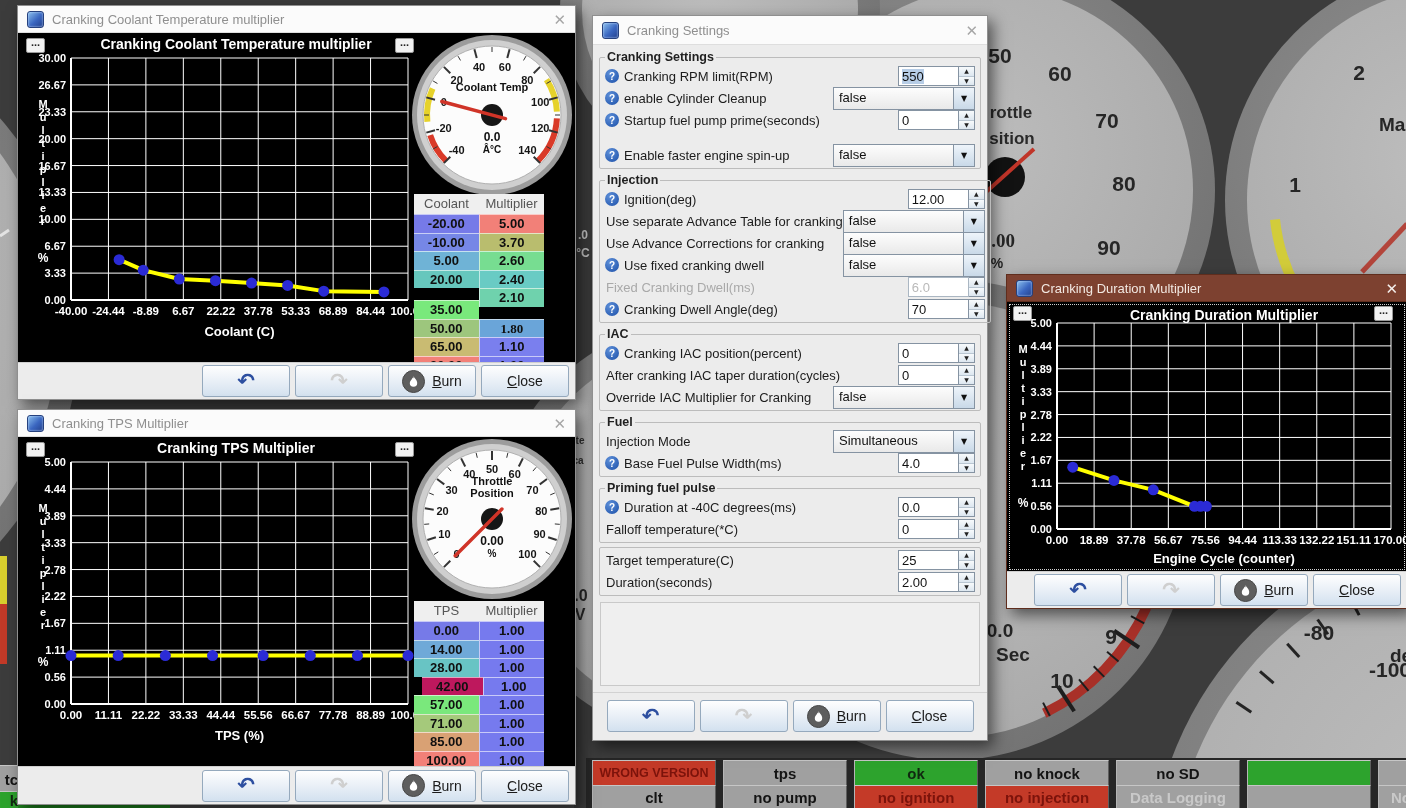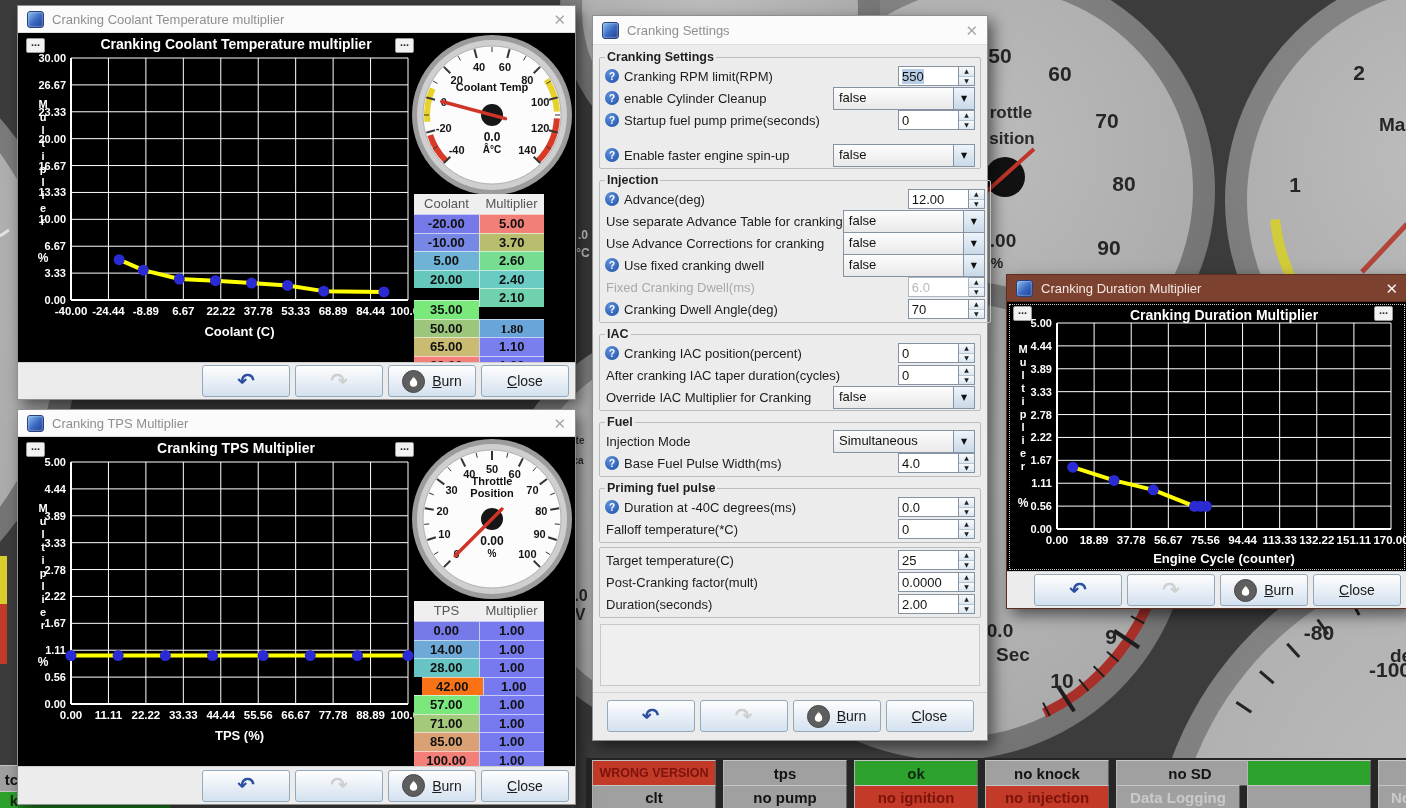--- a/index.html
+++ b/index.html
@@ -144,21 +144,21 @@
       <line x1="0" y1="236" x2="9" y2="230" stroke="#e4e4e4" stroke-width="3"></line>
     </svg>
   <div id="bgfrags">
       <div class="bgfrag f-num" style="left: 1000px; top: 56px;">50</div>
       <div class="bgfrag f-num" style="left: 1060px; top: 74px;">60</div>
       <div class="bgfrag f-num" style="left: 1107px; top: 121px;">70</div>
       <div class="bgfrag f-num" style="left: 1124px; top: 184px;">80</div>
       <div class="bgfrag f-num" style="left: 1109px; top: 248px;">90</div>
       <div class="bgfrag f-lbl" style="left: 1011px; top: 113px;">rottle</div>
       <div class="bgfrag f-lbl" style="left: 1012px; top: 139px;">sition</div>
-      <div class="bgfrag f-ro" style="left: 1003px; top: 241px;">.00</div>
+      <div class="bgfrag f-ro" style="left: 1003px; top: 241px; font-family: Liberation Serif, serif;">.00</div>
       <div class="bgfrag f-sm" style="left: 997px; top: 263px;">%</div>
       <div class="bgfrag f-num" style="left: 1359px; top: 73px;">2</div>
       <div class="bgfrag f-num" style="left: 1295px; top: 185px;">1</div>
       <div class="bgfrag f-lbl2" style="left: 1379px; top: 125px;">Mass</div>
       <div class="bgfrag f-num" style="left: 1111px; top: 637px;">9</div>
       <div class="bgfrag f-num" style="left: 1062px; top: 681px;">10</div>
       <div class="bgfrag f-ro" style="left: 1000px; top: 631px;">0.0</div>
       <div class="bgfrag f-ro" style="left: 1013px; top: 655px;">Sec</div>
       <div class="bgfrag f-num" style="left: 1319px; top: 633px;">-80</div>
       <div class="bgfrag f-num" style="left: 1365px; top: 670px; margin-left: 25px;">-100</div>
@@ -169,21 +169,21 @@
       <div class="bgfrag f-frag2" style="left: 580px; top: 615px;">V</div>
       <div class="bgfrag f-lt" style="left: 583px; top: 235px;">.0</div>
       <div class="bgfrag f-lt" style="left: 583px; top: 253px;">°C</div>
     </div>
   <div id="status-backing"></div>
   <div id="statusbar">
       <div class="statuscell st-warn" style="left: 592px; top: 760px; width: 122px; height: 24px;">WRONG VERSION</div>
       <div class="statuscell st-gray" style="left: 723px; top: 760px; width: 122px; height: 24px;">tps</div>
       <div class="statuscell st-green" style="left: 854px; top: 760px; width: 122px; height: 24px;">ok</div>
       <div class="statuscell st-gray" style="left: 985px; top: 760px; width: 122px; height: 24px;">no knock</div>
-      <div class="statuscell st-gray" style="left: 1116px; top: 760px; width: 122px; height: 24px; padding-left: 12px;">no SD</div>
+      <div class="statuscell st-gray" style="left: 1116px; top: 760px; width: 122px; height: 24px;">no SD</div>
       <div class="statuscell st-green" style="left: 1247px; top: 760px; width: 122px; height: 24px;"></div>
       <div class="statuscell st-gray" style="left: 1378px; top: 760px; width: 122px; height: 24px;"></div>
       <div class="statuscell st-gray" style="left: 592px; top: 785px; width: 122px; height: 23px;">clt</div>
       <div class="statuscell st-gray" style="left: 723px; top: 785px; width: 122px; height: 23px;">no pump</div>
       <div class="statuscell st-alarm" style="left: 854px; top: 785px; width: 122px; height: 23px;">no ignition</div>
       <div class="statuscell st-alarm" style="left: 985px; top: 785px; width: 122px; height: 23px;">no injection</div>
       <div class="statuscell st-dim" style="left: 1116px; top: 785px; width: 122px; height: 23px;">Data Logging</div>
       <div class="statuscell st-gray" style="left: 1247px; top: 785px; width: 122px; height: 23px;"></div>
       <div class="statuscell st-dimleft" style="left: 1378px; top: 785px; width: 122px; height: 23px;">Not</div>
       <div class="statuscell st-gray" style="left: -88px; top: 765px; width: 105px; height: 26px; justify-content: flex-end; padding-right: 2px;">tc</div>
@@ -499,21 +499,21 @@
           </div>
           <div class="trow">
             <div style="background: rgb(111, 169, 216);">14.00</div>
             <div style="background: rgb(118, 122, 238);">1.00</div>
           </div>
           <div class="trow">
             <div style="background: rgb(104, 196, 196);">28.00</div>
             <div style="background: rgb(118, 122, 238);">1.00</div>
           </div>
           <div class="trow">
-            <div style="background: #f97316; margin-left: 8px;">42.00</div>
+            <div style="background: #be185d; margin-left: 8px;">42.00</div>
             <div style="background: rgb(118, 122, 238);">1.00</div>
           </div>
           <div class="trow">
             <div style="background: rgb(122, 232, 124);">57.00</div>
             <div style="background: rgb(118, 122, 238);">1.00</div>
           </div>
           <div class="trow">
             <div style="background: rgb(165, 201, 123);">71.00</div>
             <div style="background: rgb(118, 122, 238);">1.00</div>
           </div>
@@ -596,21 +596,21 @@
             <div class="dd">
               <div class="val">false</div>
               <div class="btn">▼</div>
             </div>
           </div>
         </fieldset>
         <fieldset class="grp">
           <legend>Injection</legend>
           <div class="srow">
             <div class="help">?</div>
-            <span class="lbl">Advance(deg)</span>
+            <span class="lbl">Ignition(deg)</span>
             <div class="spin">
               <div class="val">12.00</div>
               <div class="sarr">
                 <div>▲</div>
                 <div>▼</div>
               </div>
             </div>
           </div>
           <div class="srow">
             <span class="lbl">Use separate Advance Table for cranking</span>
@@ -730,30 +730,20 @@
                 <div>▼</div>
               </div>
             </div>
           </div>
         </fieldset>
         <fieldset class="grp">
           <div class="srow">
             <span class="lbl">Target temperature(C)</span>
             <div class="spin">
               <div class="val">25</div>
-              <div class="sarr">
-                <div>▲</div>
-                <div>▼</div>
-              </div>
-            </div>
-          </div>
-          <div class="srow">
-            <span class="lbl">Post-Cranking factor(mult)</span>
-            <div class="spin">
-              <div class="val">0.0000</div>
               <div class="sarr">
                 <div>▲</div>
                 <div>▼</div>
               </div>
             </div>
           </div>
           <div class="srow">
             <span class="lbl">Duration(seconds)</span>
             <div class="spin">
               <div class="val">2.00</div>

